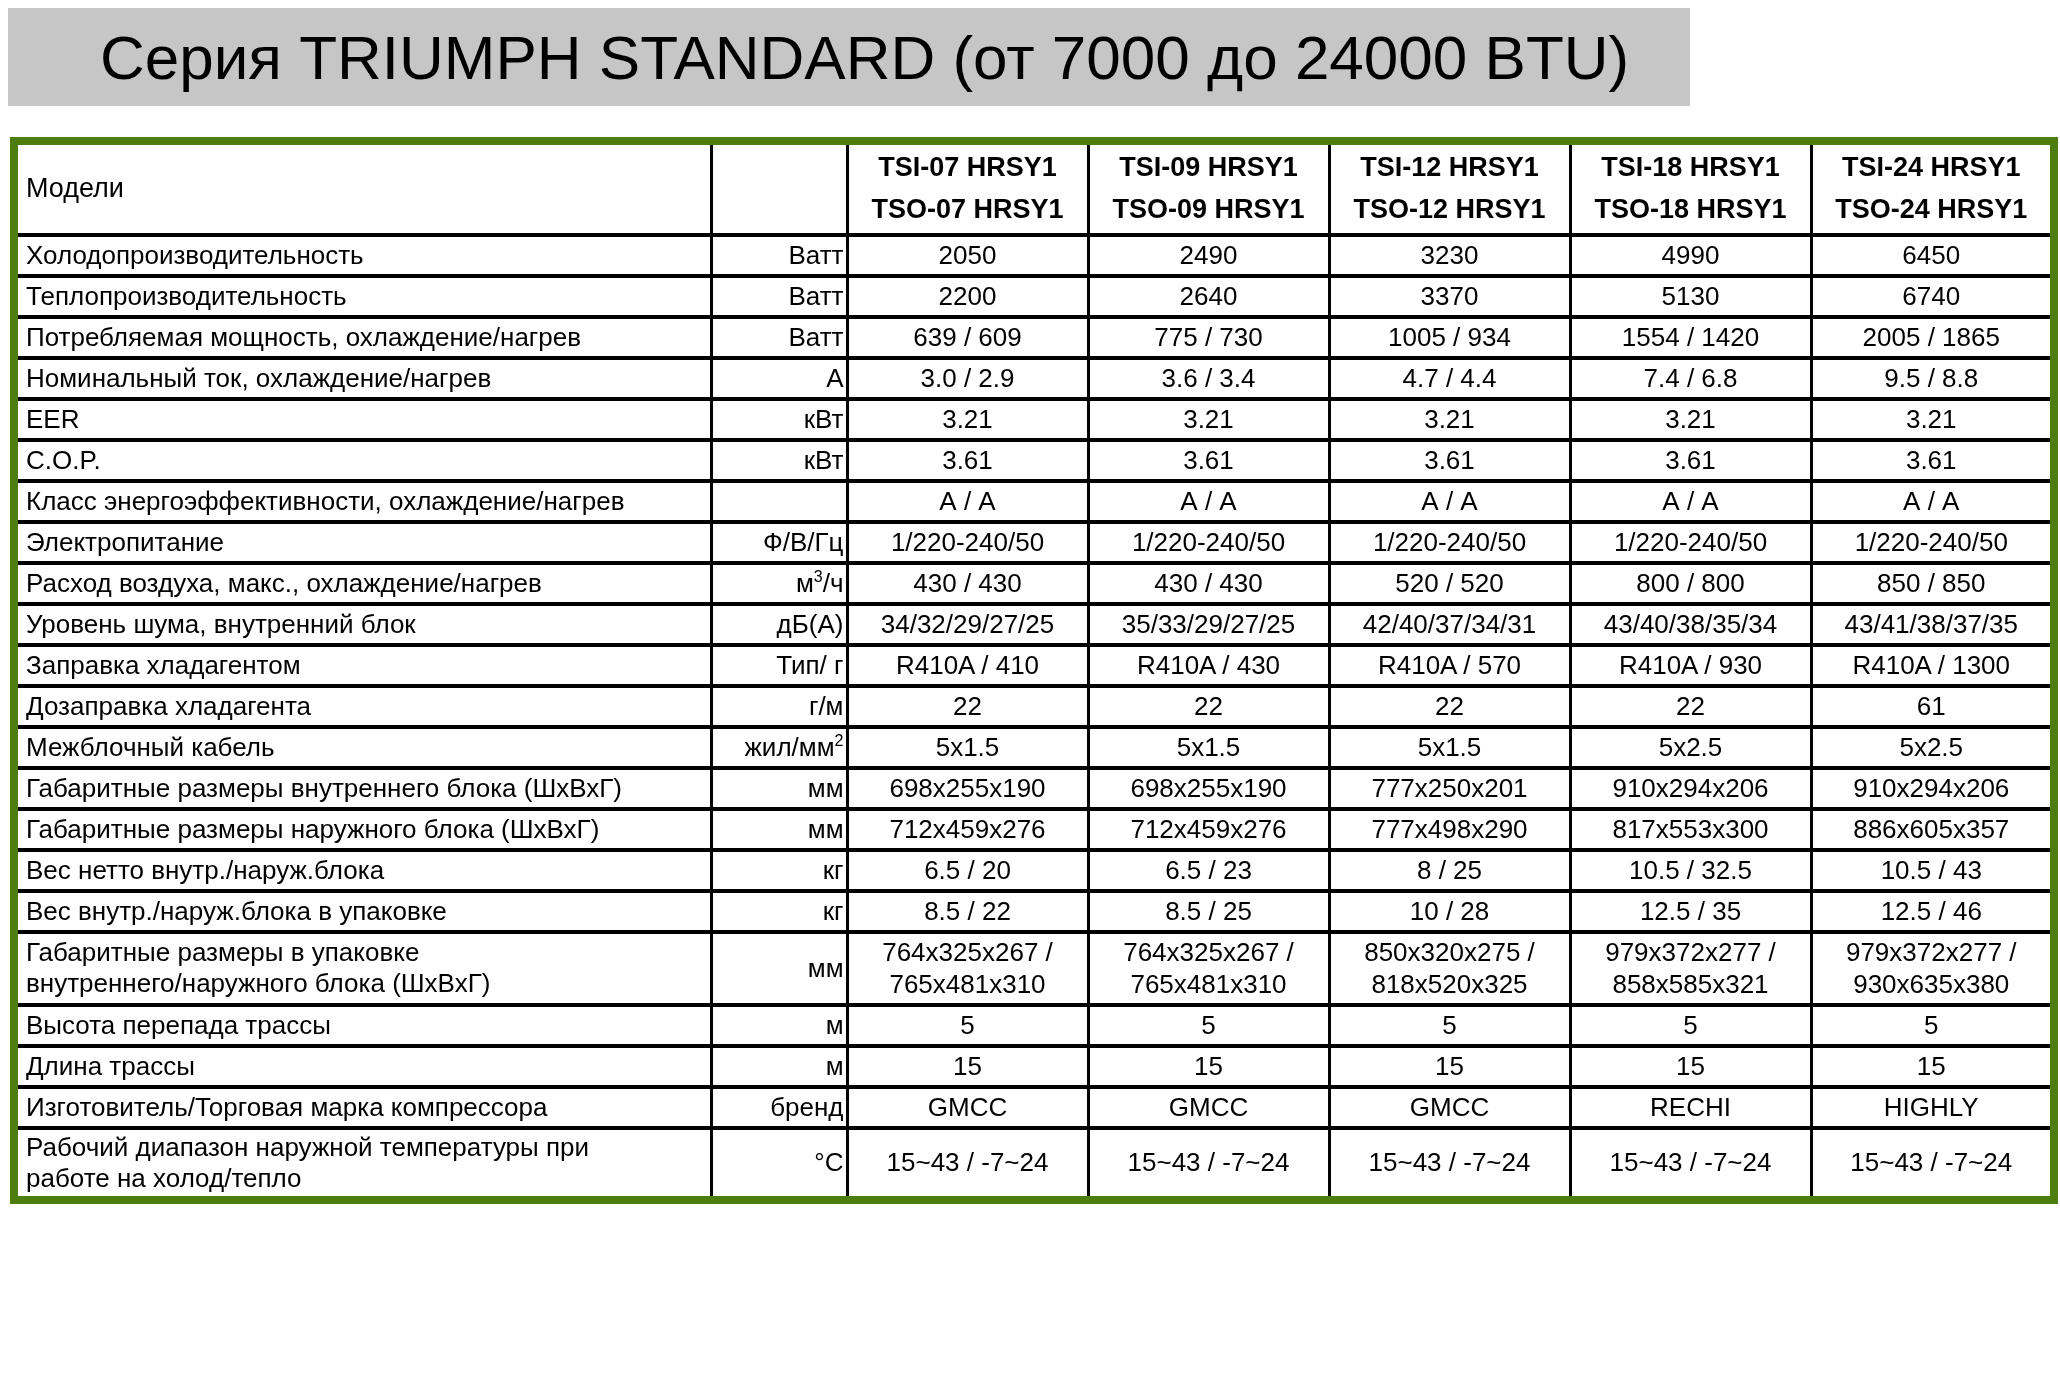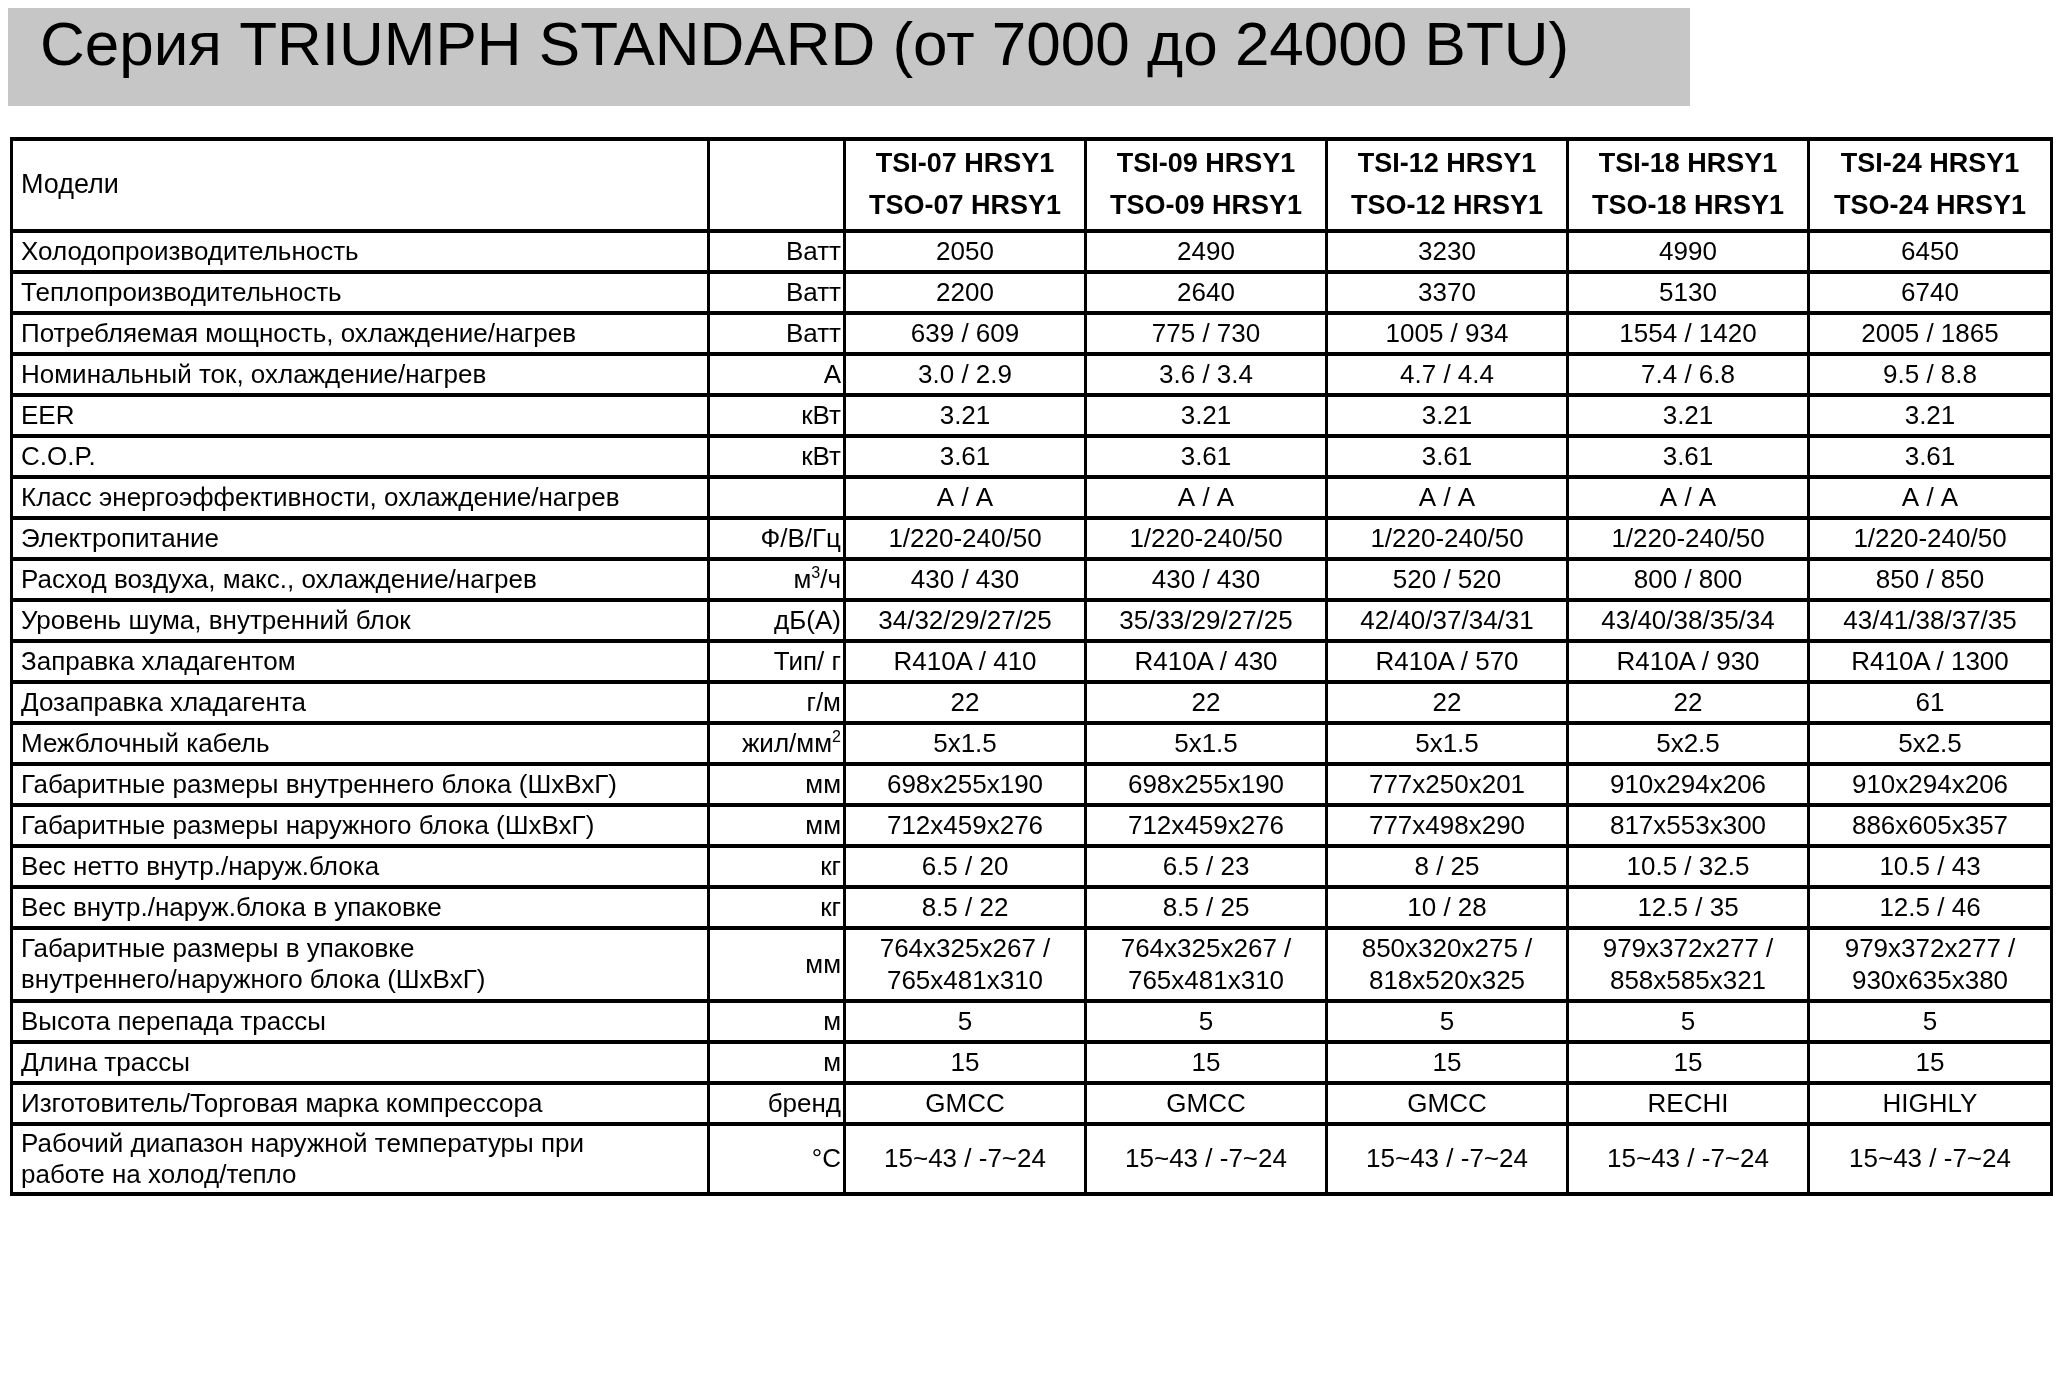--- a/index.html
+++ b/index.html
@@ -13,37 +13,37 @@
     position: relative;
   }
   .title-bar {
     position: absolute;
     left: 8px;
     top: 8px;
     width: 1682px;
     height: 98px;
     background: #c6c6c6;
     display: flex;
-    align-items: flex-start;
+    align-items: center;
     box-sizing: border-box;
-    padding-left: 32px;
+    padding-left: 92px;
   }
   .title-bar span {
     font-size: 62px;
     letter-spacing: 0px;
     white-space: nowrap;
   }
   table.spec {
     position: absolute;
     left: 10px;
     top: 137px;
     width: 2040px;
     border-collapse: collapse;
     table-layout: fixed;
-    border: 1px solid #4d7c0f;
+    border: 8px solid #4d7c0f;
   }
   th, td {
     border-left: 3px solid #000;
     border-right: 3px solid #000;
     border-top: 4px solid #000;
     border-bottom: 4px solid #000;
     box-sizing: border-box;
     overflow: hidden;
   }
   thead tr { height: 84px; }

